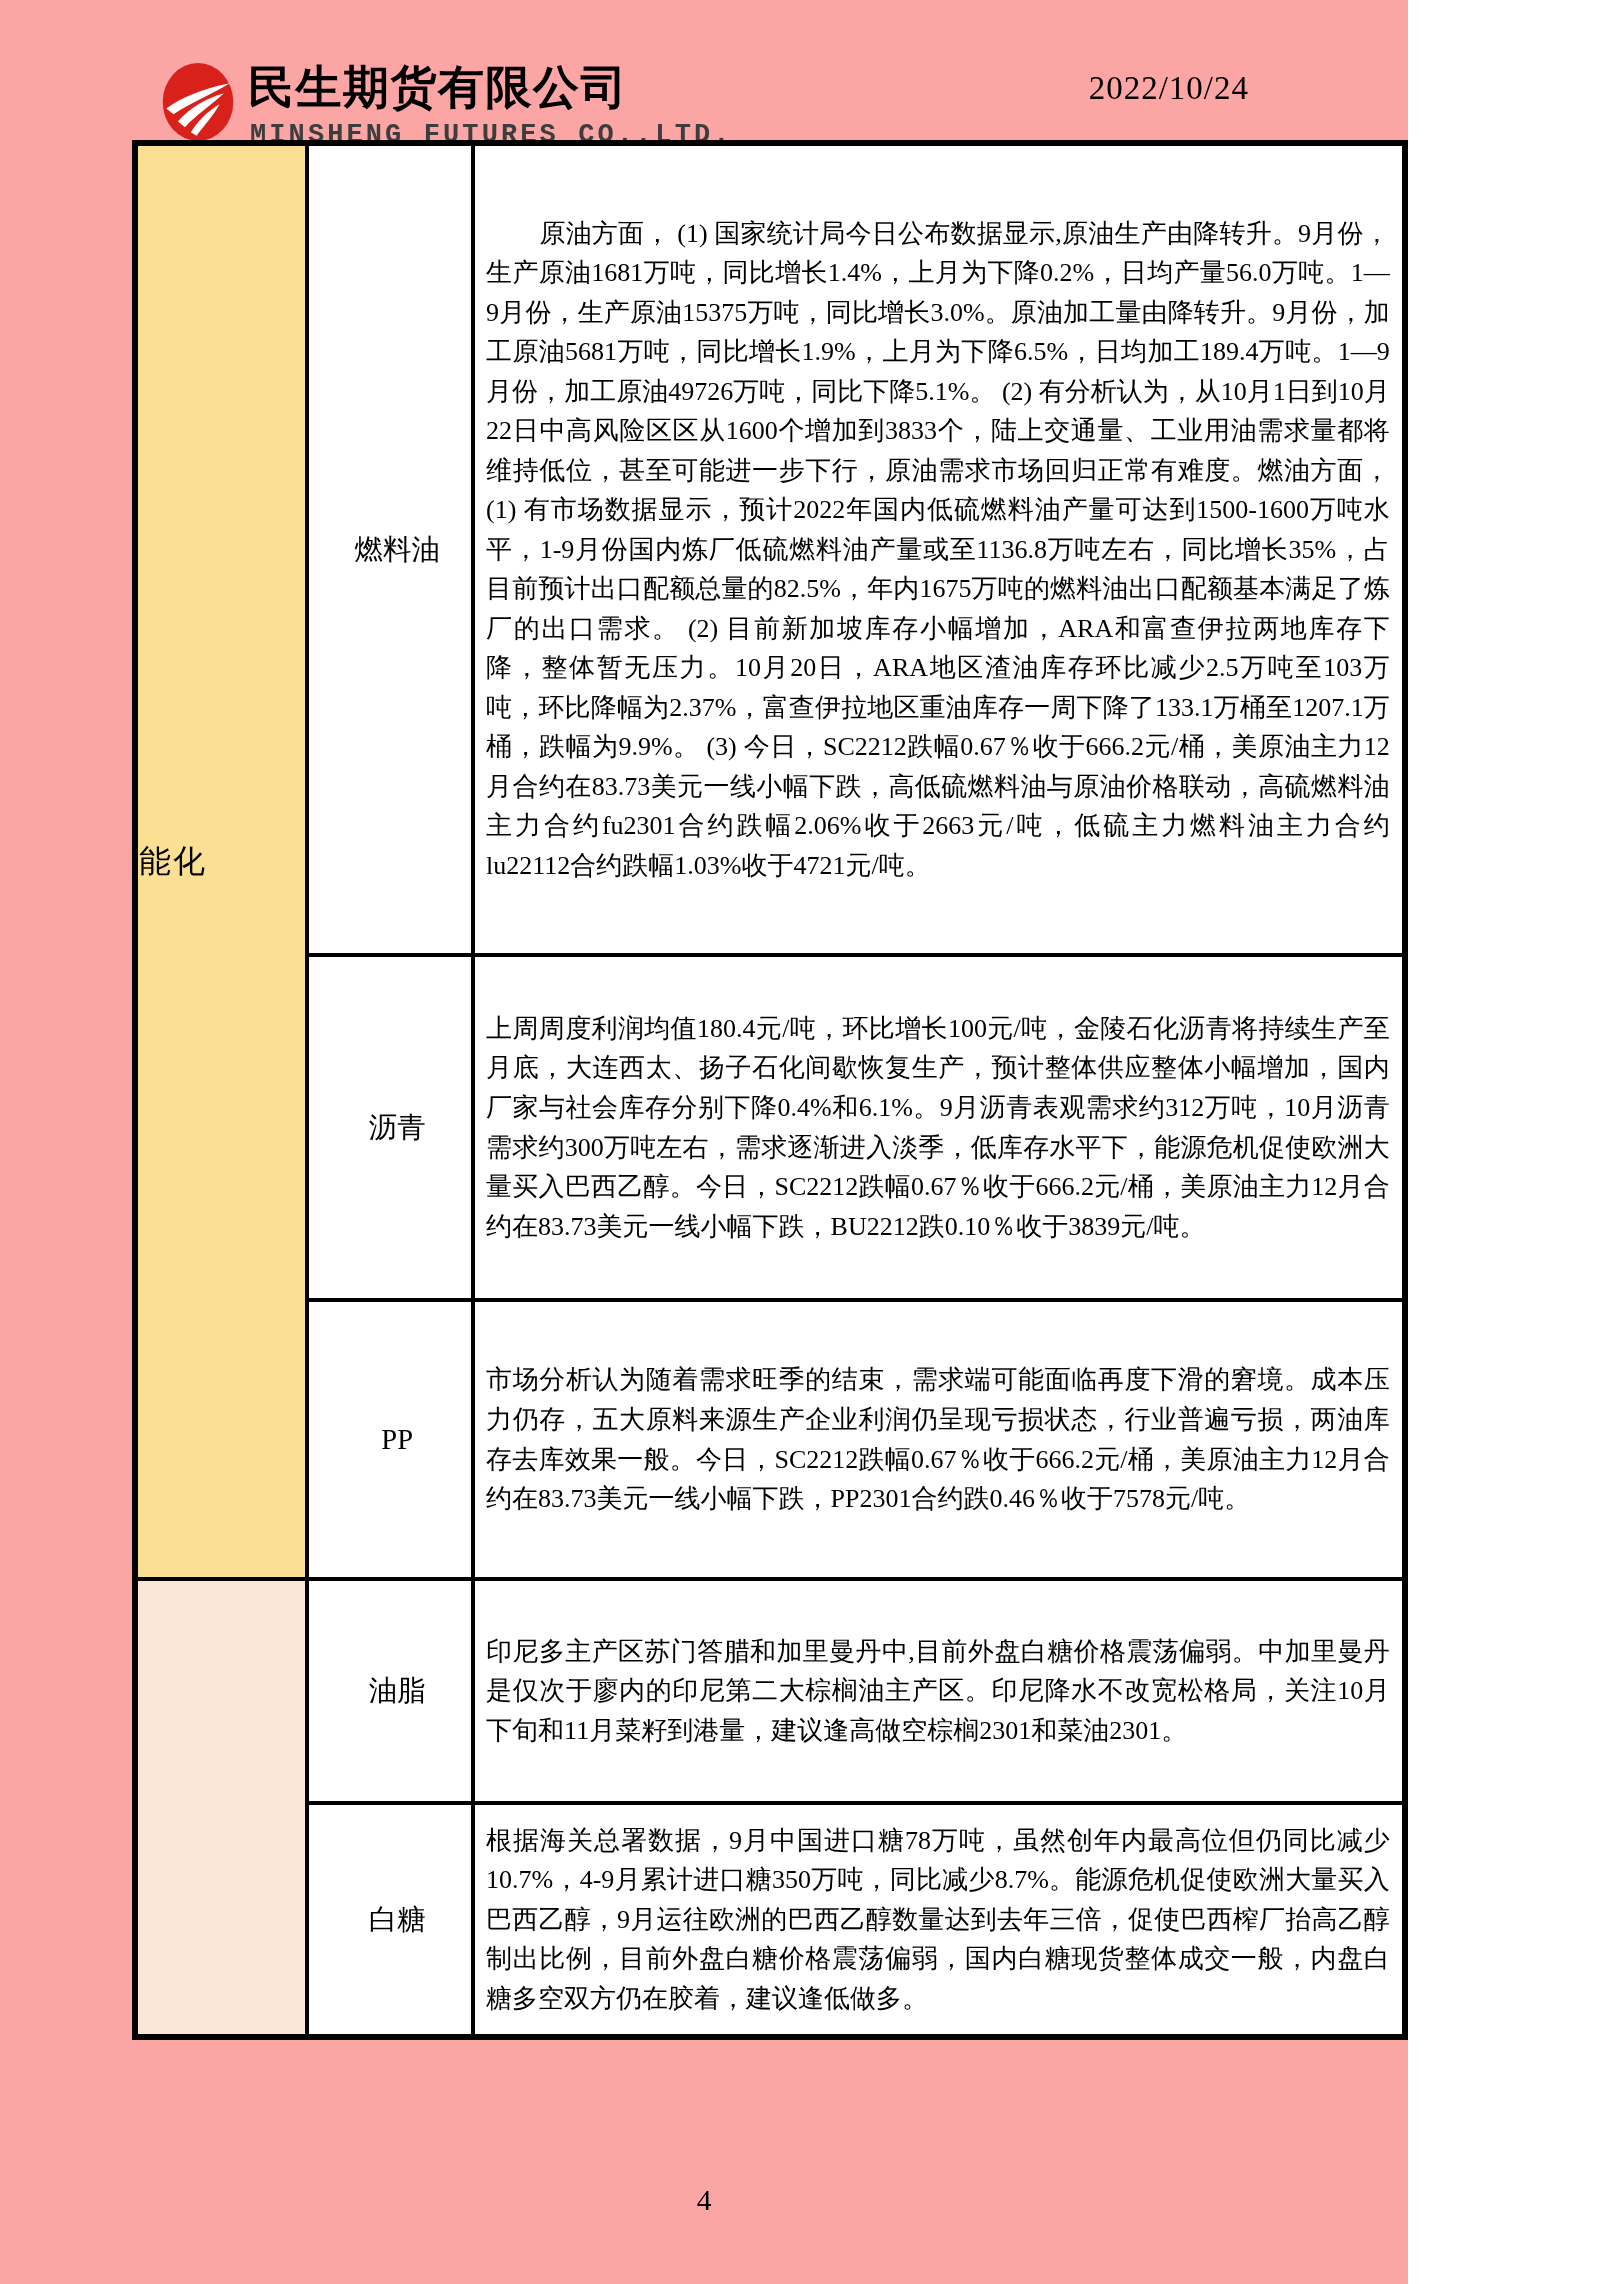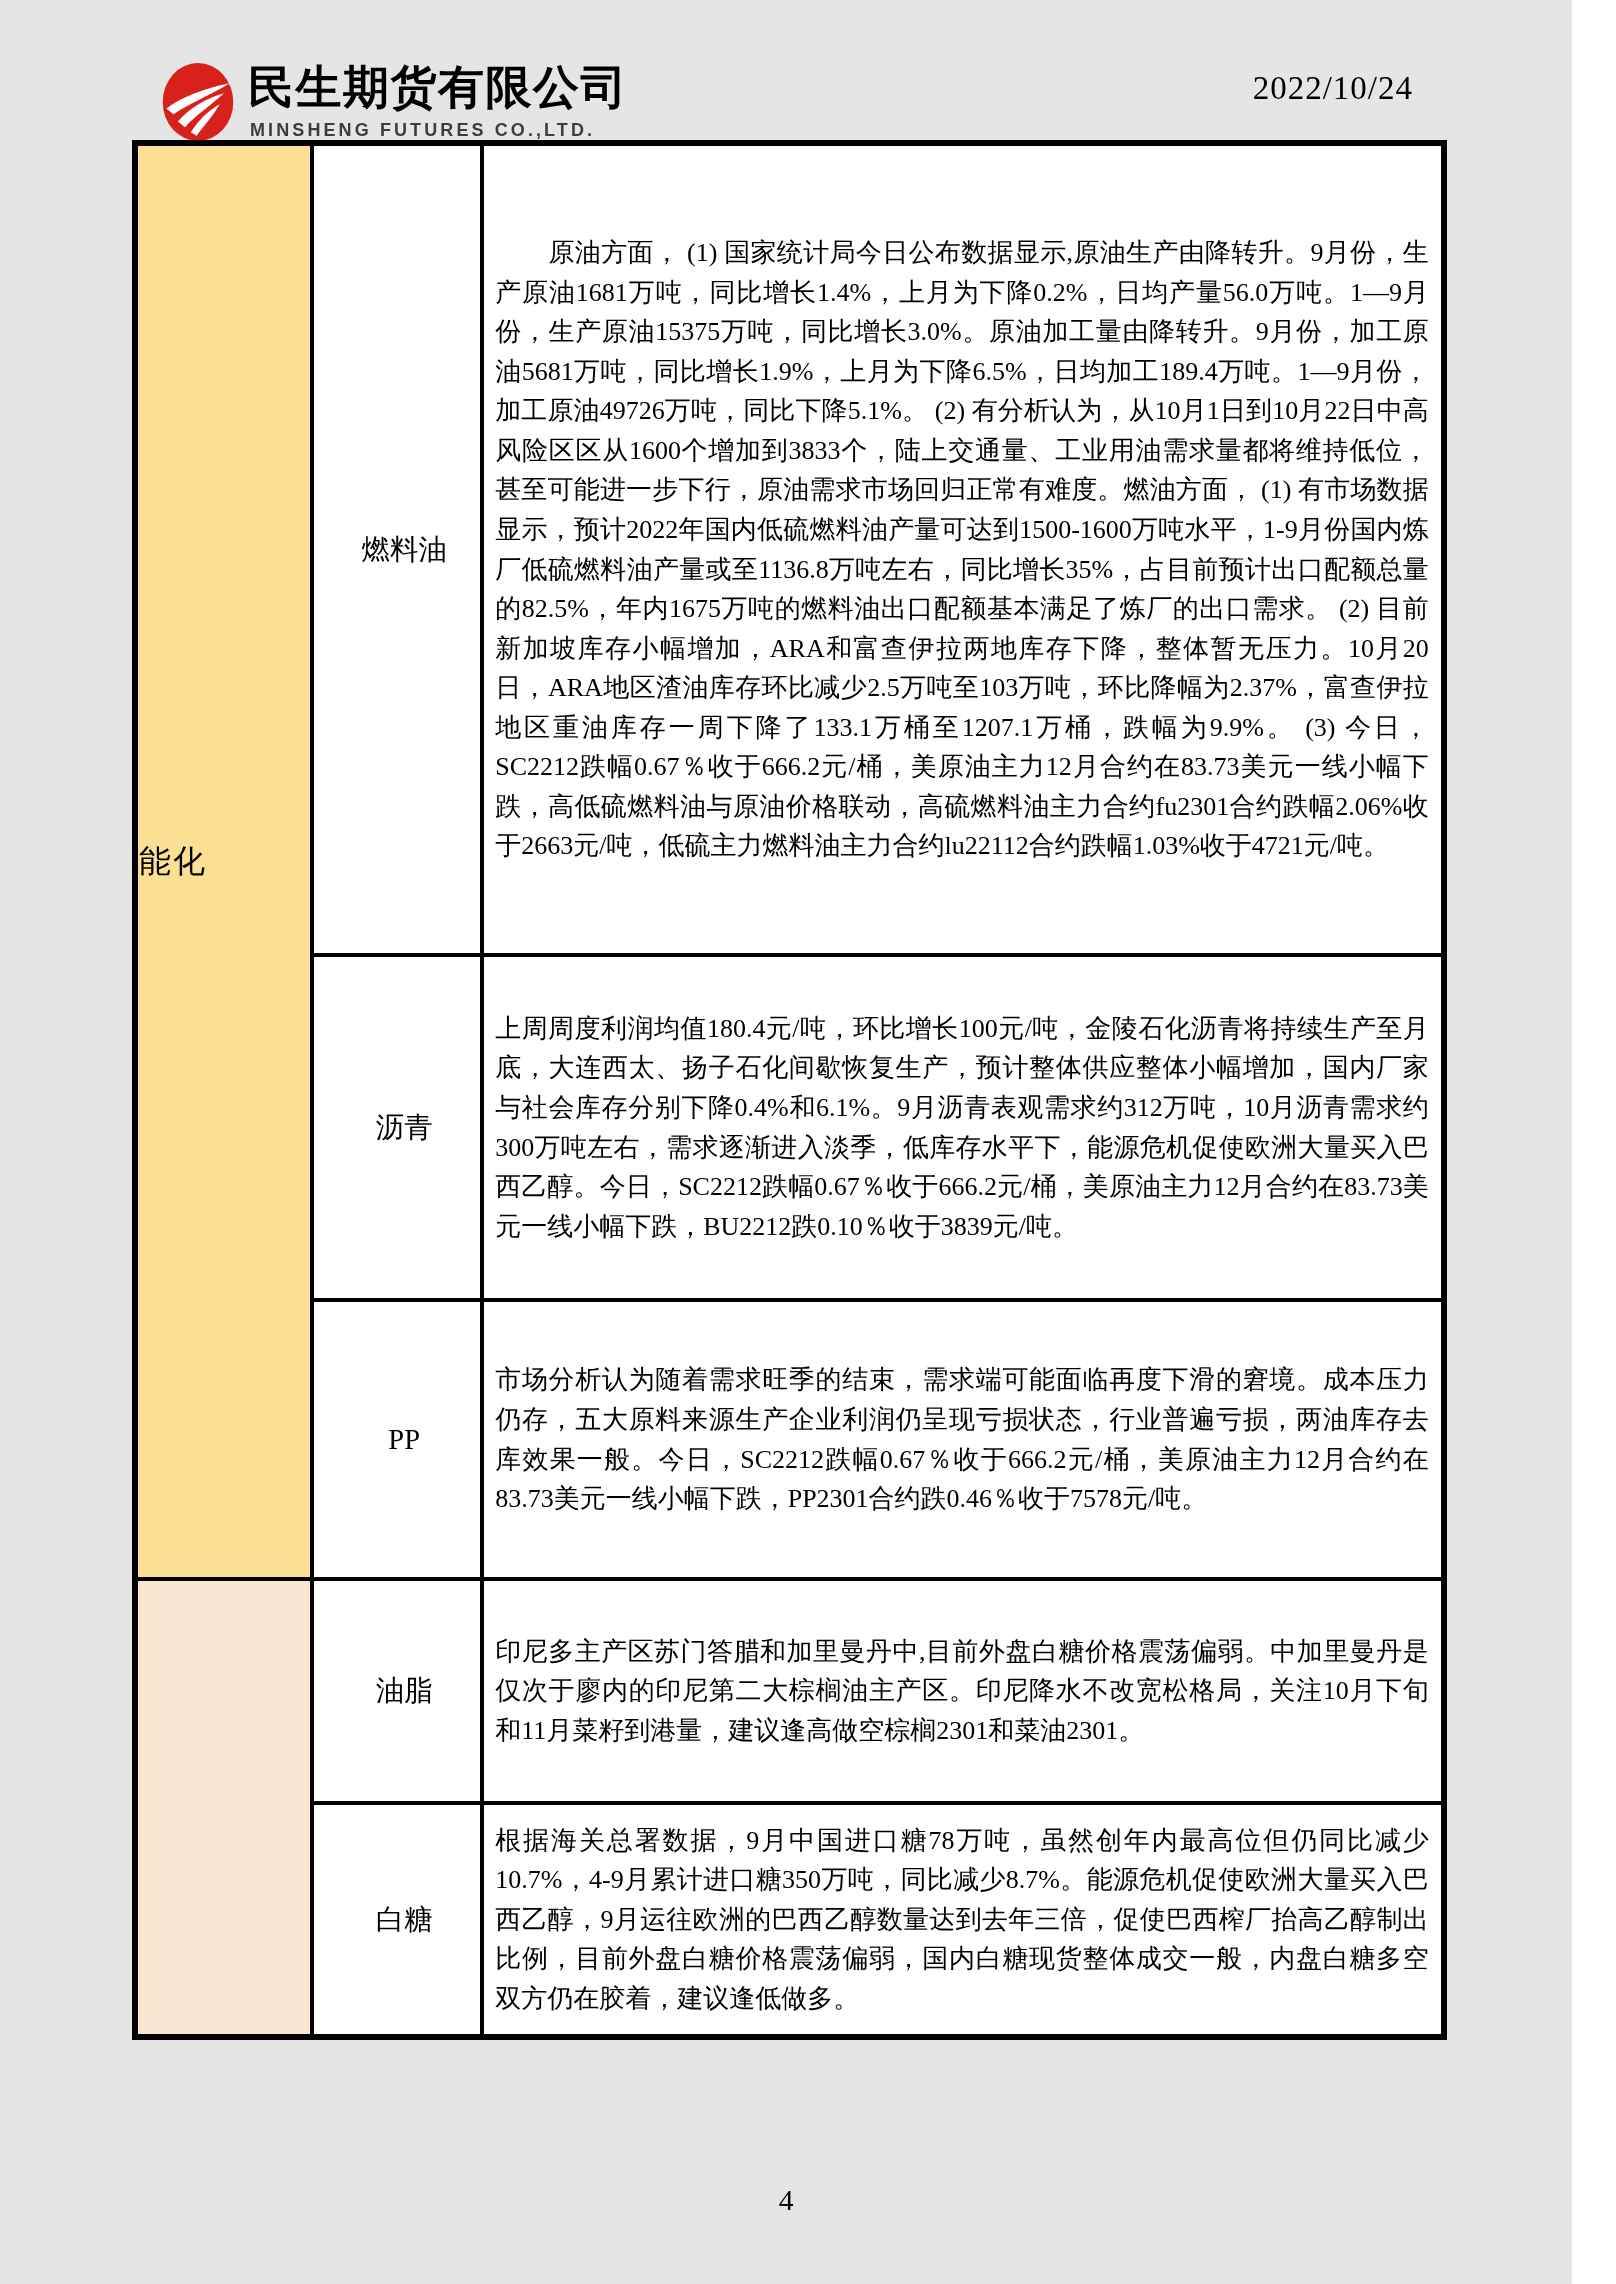--- a/index.html
+++ b/index.html
@@ -1,20 +1,20 @@
 <!DOCTYPE html>
 <html style="font-size:8.1px"><head>
 <meta charset="utf-8">
 <style>
   html,body { margin:0; padding:0; background:#ffffff; }
   .page {
     position: relative;
-    width: 1572px;
+    width: 1408px;
     height: 2284px;
-    background: #e5e5e5;
+    background: #fca5a5;
     font-family: "Liberation Serif", "DejaVu Serif", serif;
     color: #000;
     overflow: hidden;
   }
 
   
   .logo-mark {
     position: absolute;
     left: 162px; top: 62px;
     width: 72px; height: 80px;
@@ -23,22 +23,22 @@
     position: absolute;
     left: 248px; top: 57px;
     font-size: 46px;
     font-weight: bold;
     letter-spacing: 1.5px;
     white-space: nowrap;
   }
   .logo-en {
     position: absolute;
     left: 250px; top: 120px;
-    font-family: Liberation Sans, sans-serif;
-    font-size: 18px;
+    font-family: Liberation Mono, monospace;
+    font-size: 27px;
     font-weight: bold;
     color: #3d3d3d;
     letter-spacing: 3.1px;
     white-space: nowrap;
   }
   .report-date {
     position: absolute;
     top: 70px; right: 159px;
     font-size: 33px;
     letter-spacing: 1px;

